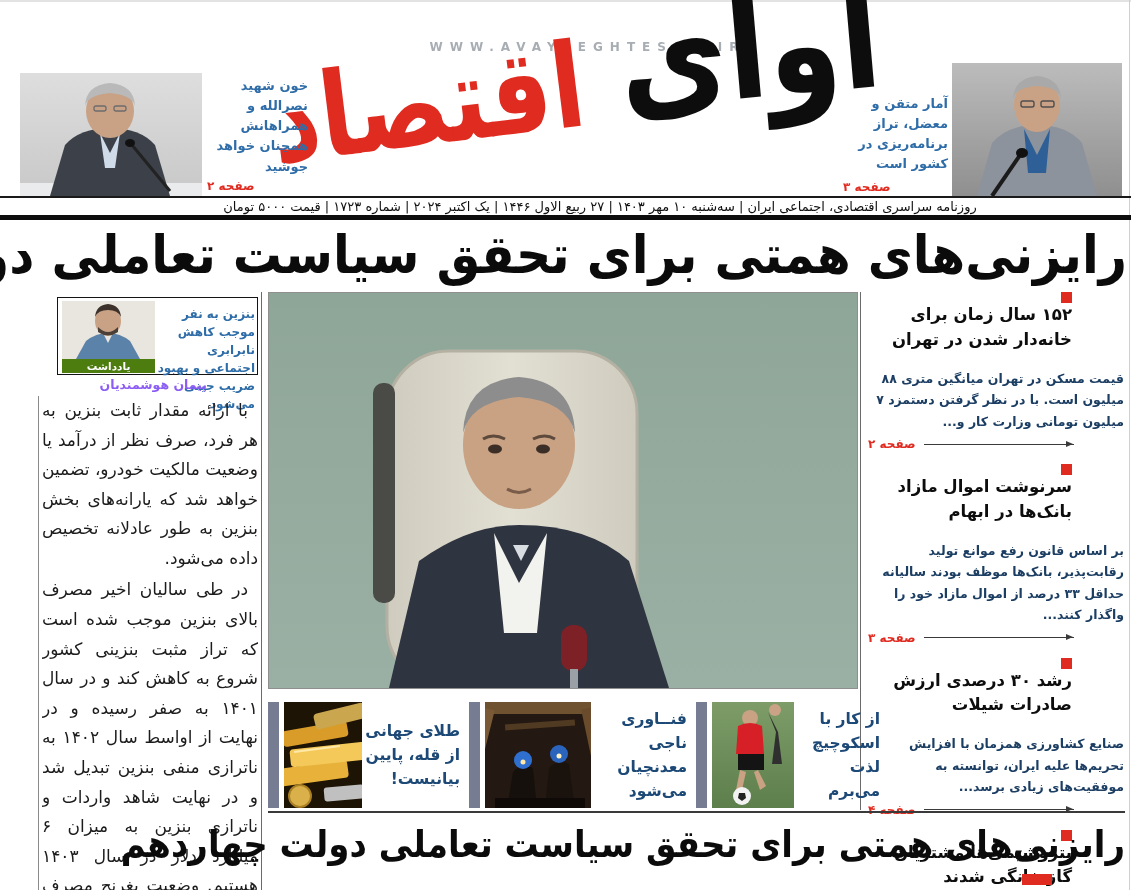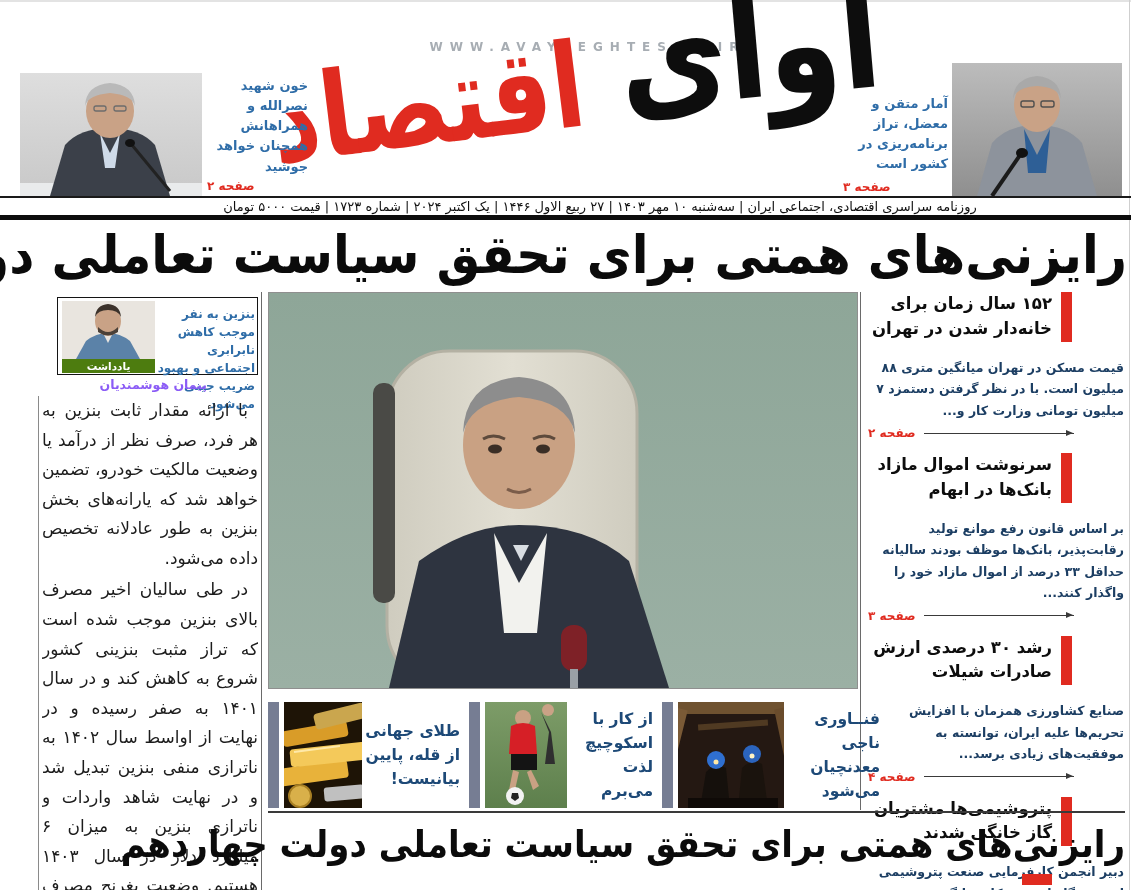--- a/index.html
+++ b/index.html
@@ -34,21 +34,21 @@
   .v-div1{left:261px;top:292px;width:1px;height:598px;background:#6a6a6a;}
   .v-div2{left:860px;top:292px;width:1px;height:518px;background:#6a6a6a;}
   .left-rule{left:38px;top:396px;width:1px;height:494px;background:#8a8a8a;}
   .bottom-rule{left:268px;top:811px;width:857px;height:2px;background:#3a3a3a;}
   .bottom-headline{left:268px;top:824px;width:857px;direction:rtl;text-align:center;
     font-size:34px;font-weight:900;color:#0b0b0b;transform:scaleY(1.1);white-space:nowrap;}
   .red-marker{left:1022px;top:874px;width:30px;height:11px;background:#e02b20;}
   
   .sidebar{left:868px;top:292px;width:256px;direction:rtl;}
   .s-art{margin-bottom:13px;}
-  .s-title-row{display:flex;flex-direction:row;margin-right:0;padding-right:52px;
+  .s-title-row{display:flex;flex-direction:column;margin-right:0;padding-right:52px;
     align-items:stretch;direction:rtl;}
   .s-redbar{width:11px;background:#e02b20;margin-left:9px;flex:0 0 11px;}
   .s-title{font-size:16.5px;font-weight:bold;color:#0d0d0d;line-height:1.5;text-align:right;}
   .s-body{margin-top:15px;font-size:12.5px;font-weight:bold;color:#1c3e63;
     line-height:1.72;text-align:right;}
   .pageref{display:flex;direction:ltr;align-items:center;margin-top:5px;}
   .pageref .wd{color:#e02b20;font-size:12px;font-weight:bold;direction:rtl;}
   .pageref .ln{flex:1;height:0;border-top:1px solid #3a3a3a;margin:0 50px 0 8px;position:relative;}
   .pageref .ln::after{content:'';position:absolute;right:-2px;top:-4px;width:0;height:0;
     border:3.5px solid transparent;border-left:7px solid #3a3a3a;}
@@ -265,20 +265,41 @@
           <circle cx="16" cy="94" r="11" fill="#d9b04a" stroke="#a87f23" stroke-width="2"></circle>
           <rect x="40" y="84" width="40" height="14" rx="3" fill="#c0c0c0" transform="rotate(-5 60 90)"></rect>
           <line x1="10" y1="50" x2="56" y2="44" stroke="#ffe9a8" stroke-width="2"></line>
         </svg>
       </div>
       <div class="t-txt" style="width:96px;">طلای جهانی از قله، پایین بیانیست!</div>
     </div>
 
     <div class="teaser">
       <div class="t-bar"></div>
+      <div class="t-img photo-frame" style="width:106px;">
+        <svg width="106" height="106" viewBox="0 0 106 106">
+          <rect width="106" height="106" fill="#241812"></rect>
+          <rect x="0" y="0" width="106" height="12" fill="#6f5230"></rect>
+          <rect x="-8" y="6" width="18" height="110" fill="#7a5a36" transform="rotate(14 0 6)"></rect>
+          <rect x="96" y="6" width="16" height="110" fill="#6a4c2c" transform="rotate(-12 104 6)"></rect>
+          <rect x="20" y="20" width="70" height="6" fill="#503a22" transform="rotate(-4 55 23)"></rect>
+          <path d="M22 106 L28 70 Q38 60 48 66 L52 106 Z" fill="#15100c"></path>
+          <circle cx="38" cy="58" r="9" fill="#2f6fd0"></circle>
+          <circle cx="38" cy="60" r="2.5" fill="#ffe9a8"></circle>
+          <path d="M60 106 L64 66 Q74 56 84 62 L90 106 Z" fill="#1a130d"></path>
+          <circle cx="74" cy="52" r="9" fill="#2b64bd"></circle>
+          <circle cx="74" cy="54" r="2.5" fill="#fff3c4"></circle>
+          <rect x="10" y="96" width="90" height="10" fill="#0f0a07"></rect>
+        </svg>
+      </div>
+      <div class="t-txt" style="width:94px;">فنــاوری ناجی معدنچیان می‌شود</div>
+    </div>
+
+    <div class="teaser">
+      <div class="t-bar"></div>
       <div class="t-img photo-frame" style="width:82px;">
         <svg width="82" height="106" viewBox="0 0 82 106">
           <defs>
               <linearGradient id="grass" x1="0" y1="0" x2="0" y2="1">
             <stop offset="0" stop-color="#7d9c68"></stop>
                 <stop offset="1" stop-color="#5d7f4c"></stop>
               </linearGradient>
             </defs>
           <rect width="82" height="106" fill="url(#grass)"></rect>
           <path d="M56 10 L64 30 L60 62 L70 62 L66 30 Z" fill="#2f2f2f"></path>
@@ -288,40 +309,19 @@
           <rect x="26" y="52" width="26" height="16" fill="#141414"></rect>
           <path d="M28 68 L24 88 L30 88 L34 70 Z" fill="#c9a183"></path>
           <path d="M46 68 L54 84 L48 88 L42 70 Z" fill="#c9a183"></path>
           <circle cx="30" cy="94" r="9" fill="#f2f2f2"></circle>
           <path d="M27 91 L33 91 L34 96 L30 99 L26 96 Z" fill="#222"></path>
         </svg>
       </div>
       <div class="t-txt" style="width:84px;">از کار با اسکوچیچ لذت می‌برم</div>
     </div>
 
-    <div class="teaser">
-      <div class="t-bar"></div>
-      <div class="t-img photo-frame" style="width:106px;">
-        <svg width="106" height="106" viewBox="0 0 106 106">
-          <rect width="106" height="106" fill="#241812"></rect>
-          <rect x="0" y="0" width="106" height="12" fill="#6f5230"></rect>
-          <rect x="-8" y="6" width="18" height="110" fill="#7a5a36" transform="rotate(14 0 6)"></rect>
-          <rect x="96" y="6" width="16" height="110" fill="#6a4c2c" transform="rotate(-12 104 6)"></rect>
-          <rect x="20" y="20" width="70" height="6" fill="#503a22" transform="rotate(-4 55 23)"></rect>
-          <path d="M22 106 L28 70 Q38 60 48 66 L52 106 Z" fill="#15100c"></path>
-          <circle cx="38" cy="58" r="9" fill="#2f6fd0"></circle>
-          <circle cx="38" cy="60" r="2.5" fill="#ffe9a8"></circle>
-          <path d="M60 106 L64 66 Q74 56 84 62 L90 106 Z" fill="#1a130d"></path>
-          <circle cx="74" cy="52" r="9" fill="#2b64bd"></circle>
-          <circle cx="74" cy="54" r="2.5" fill="#fff3c4"></circle>
-          <rect x="10" y="96" width="90" height="10" fill="#0f0a07"></rect>
-        </svg>
-      </div>
-      <div class="t-txt" style="width:94px;">فنــاوری ناجی معدنچیان می‌شود</div>
-    </div>
-
   </div>
 
   <div class="abs bottom-rule"></div>
   <div class="abs bottom-headline">رایزنی‌های همتی برای تحقق سیاست تعاملی دولت چهاردهم</div>
   <div class="abs red-marker"></div>
 
 </div>
 
 </body></html>

